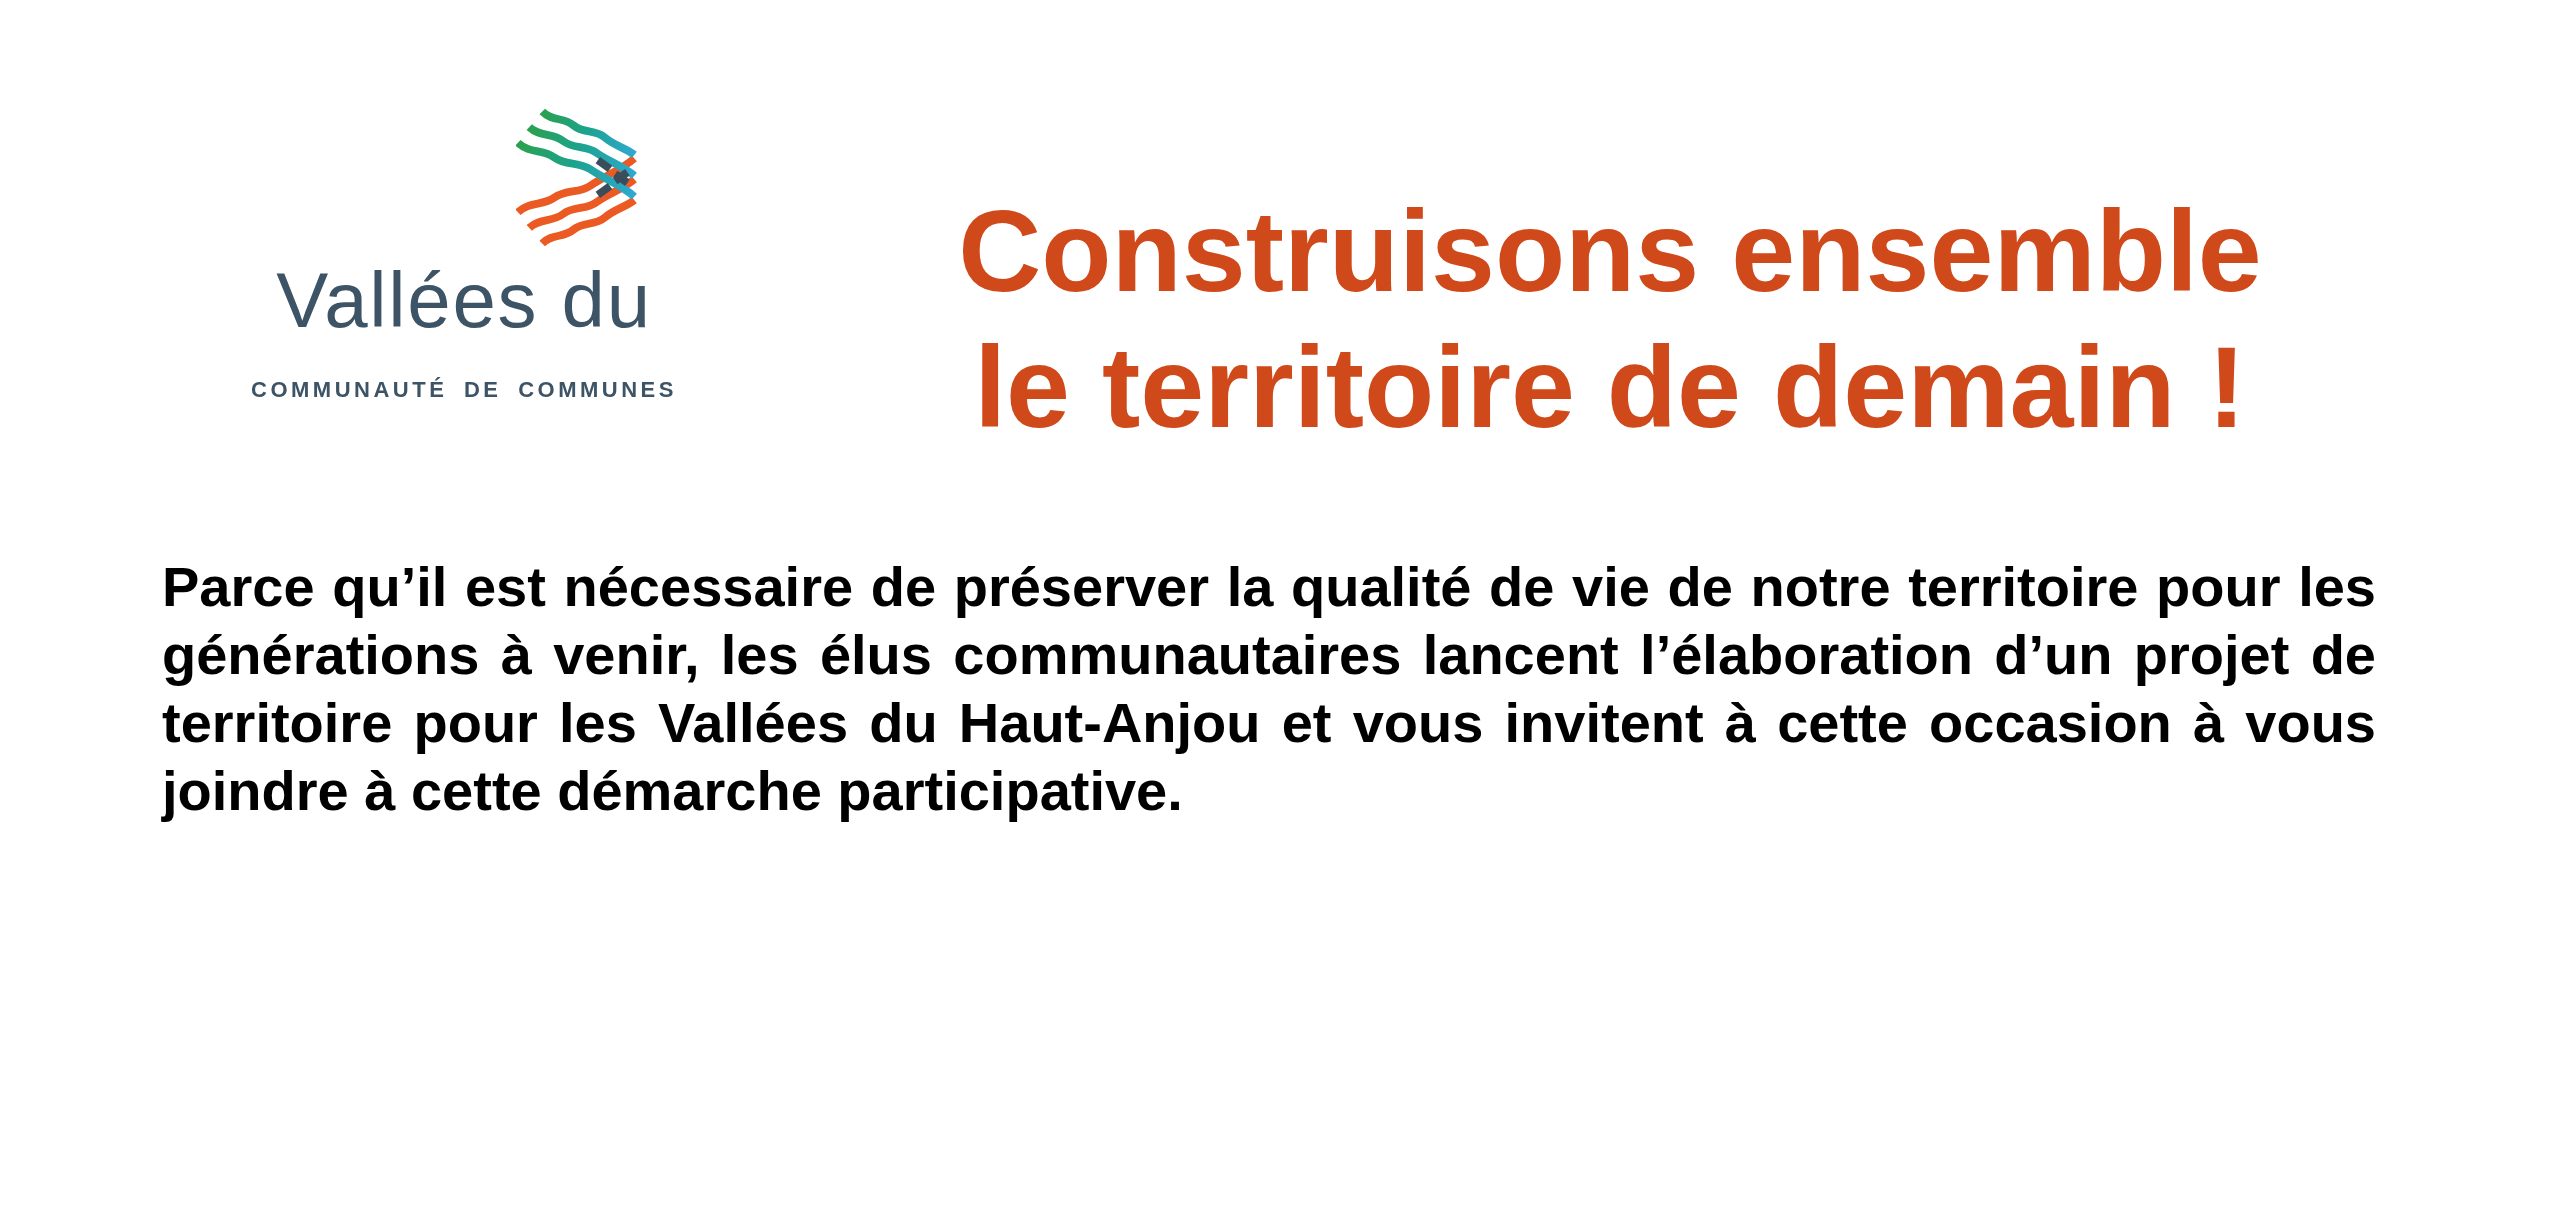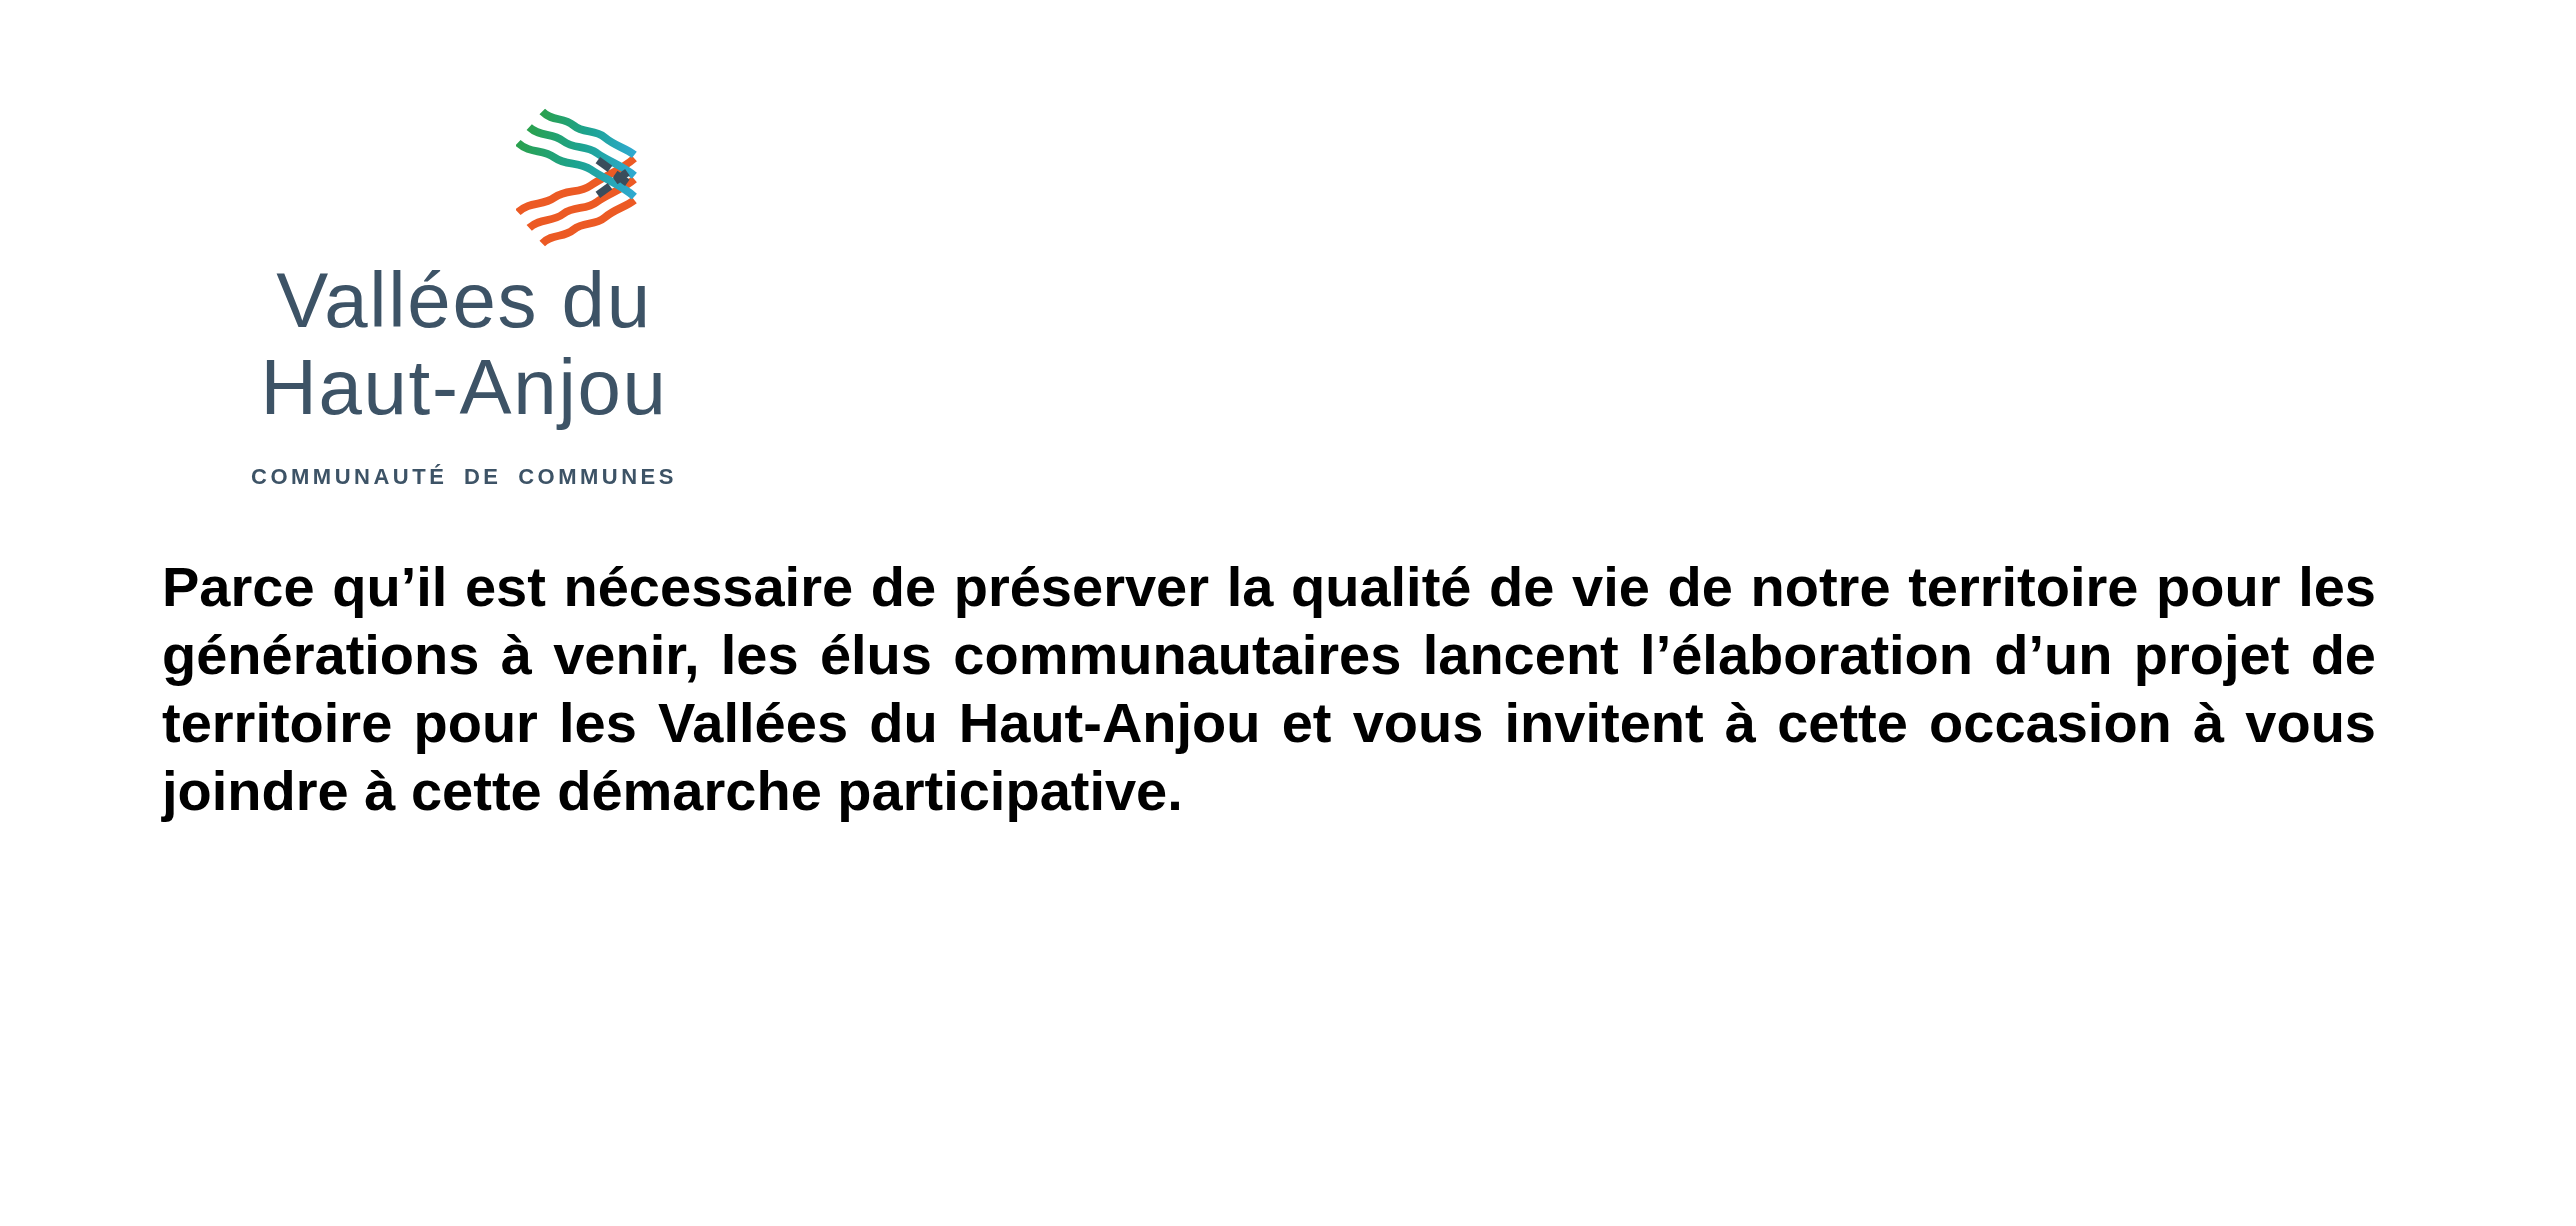--- a/index.html
+++ b/index.html
@@ -107,24 +107,27 @@
       <path class="wave-top" d="M2,40 C16,53 30,47 44,57 C58,67 72,61 86,71 C102,82 120,88 136,102"></path>
 
       <path class="wave-cross" d="M94,60 L108,70"></path>
       <path class="wave-cross" d="M114,76 L128,86"></path>
       <path class="wave-cross" d="M94,100 L108,90"></path>
       <path class="wave-cross" d="M114,84 L128,74"></path>
     </svg>
 
     <div class="logo-text">
       <div class="org-line">Vallées du</div>
-      <div class="org-line">Haut-Anjou</div>
       <div class="logo-tagline">COMMUNAUTÉ DE COMMUNES</div>
     </div>
   </div>
 
+  <div class="headline">
+    <div>Construisons ensemble</div>
+    <div>le territoire de demain !</div>
+  </div>
 
   <div class="body-text">
     <p class="para-lead">Parce qu’il est nécessaire de préserver la qualité de vie de notre territoire pour les générations à venir, les élus communautaires lancent l’élaboration d’un projet de territoire pour les Vallées du Haut-Anjou et vous invitent à cette occasion à vous joindre à cette démarche participative.</p>
   </div>
 
 </div>
 
 
 </body></html>

